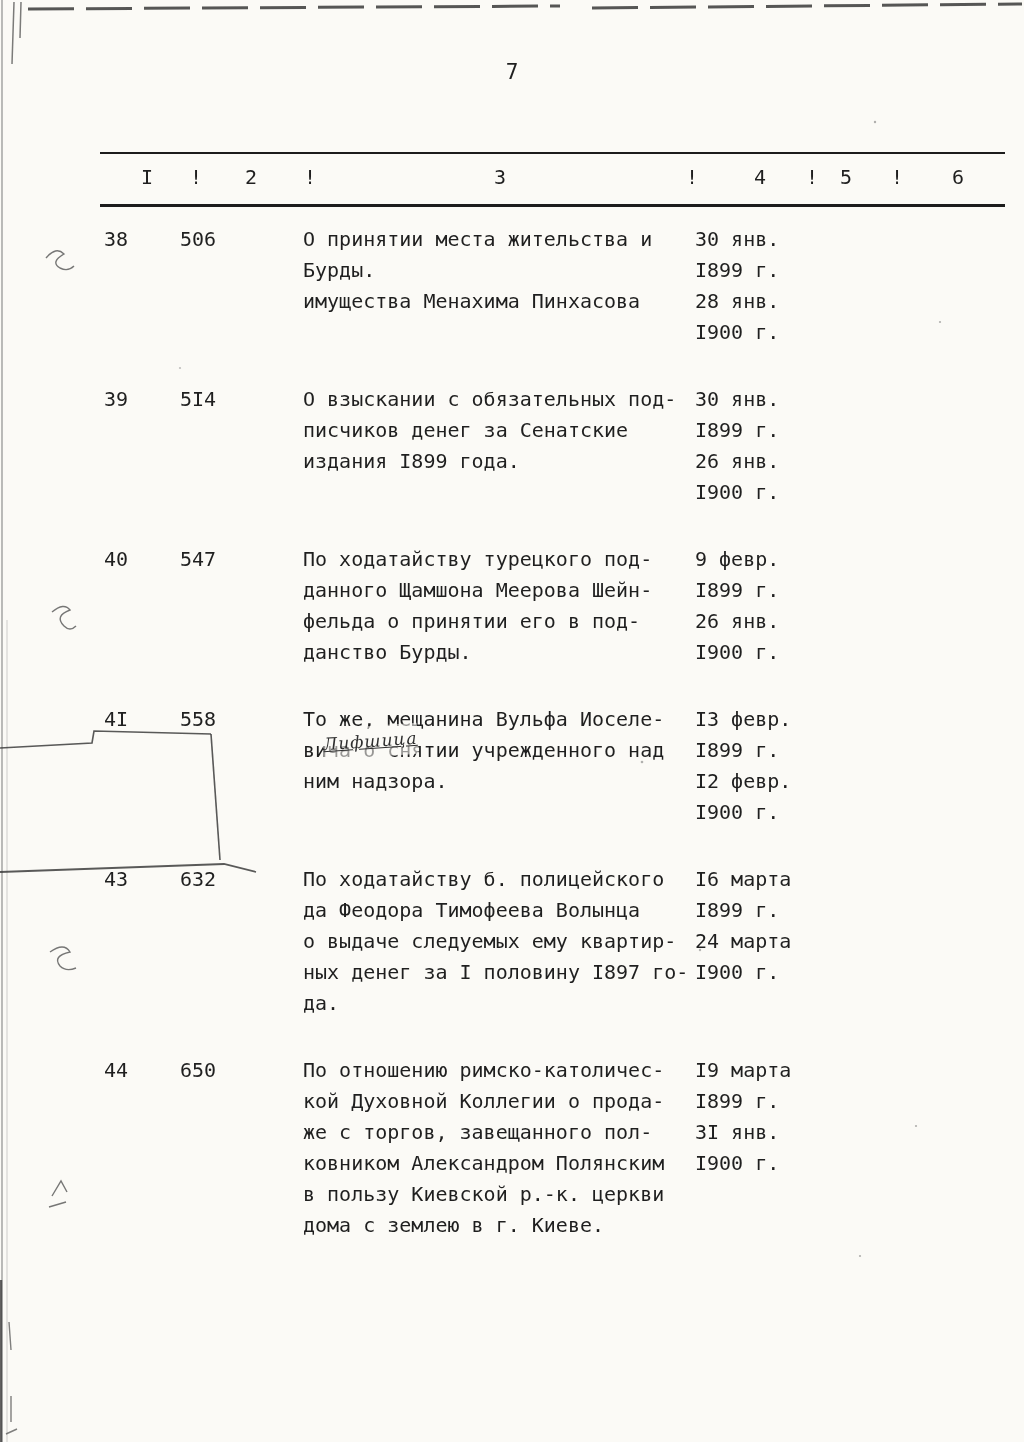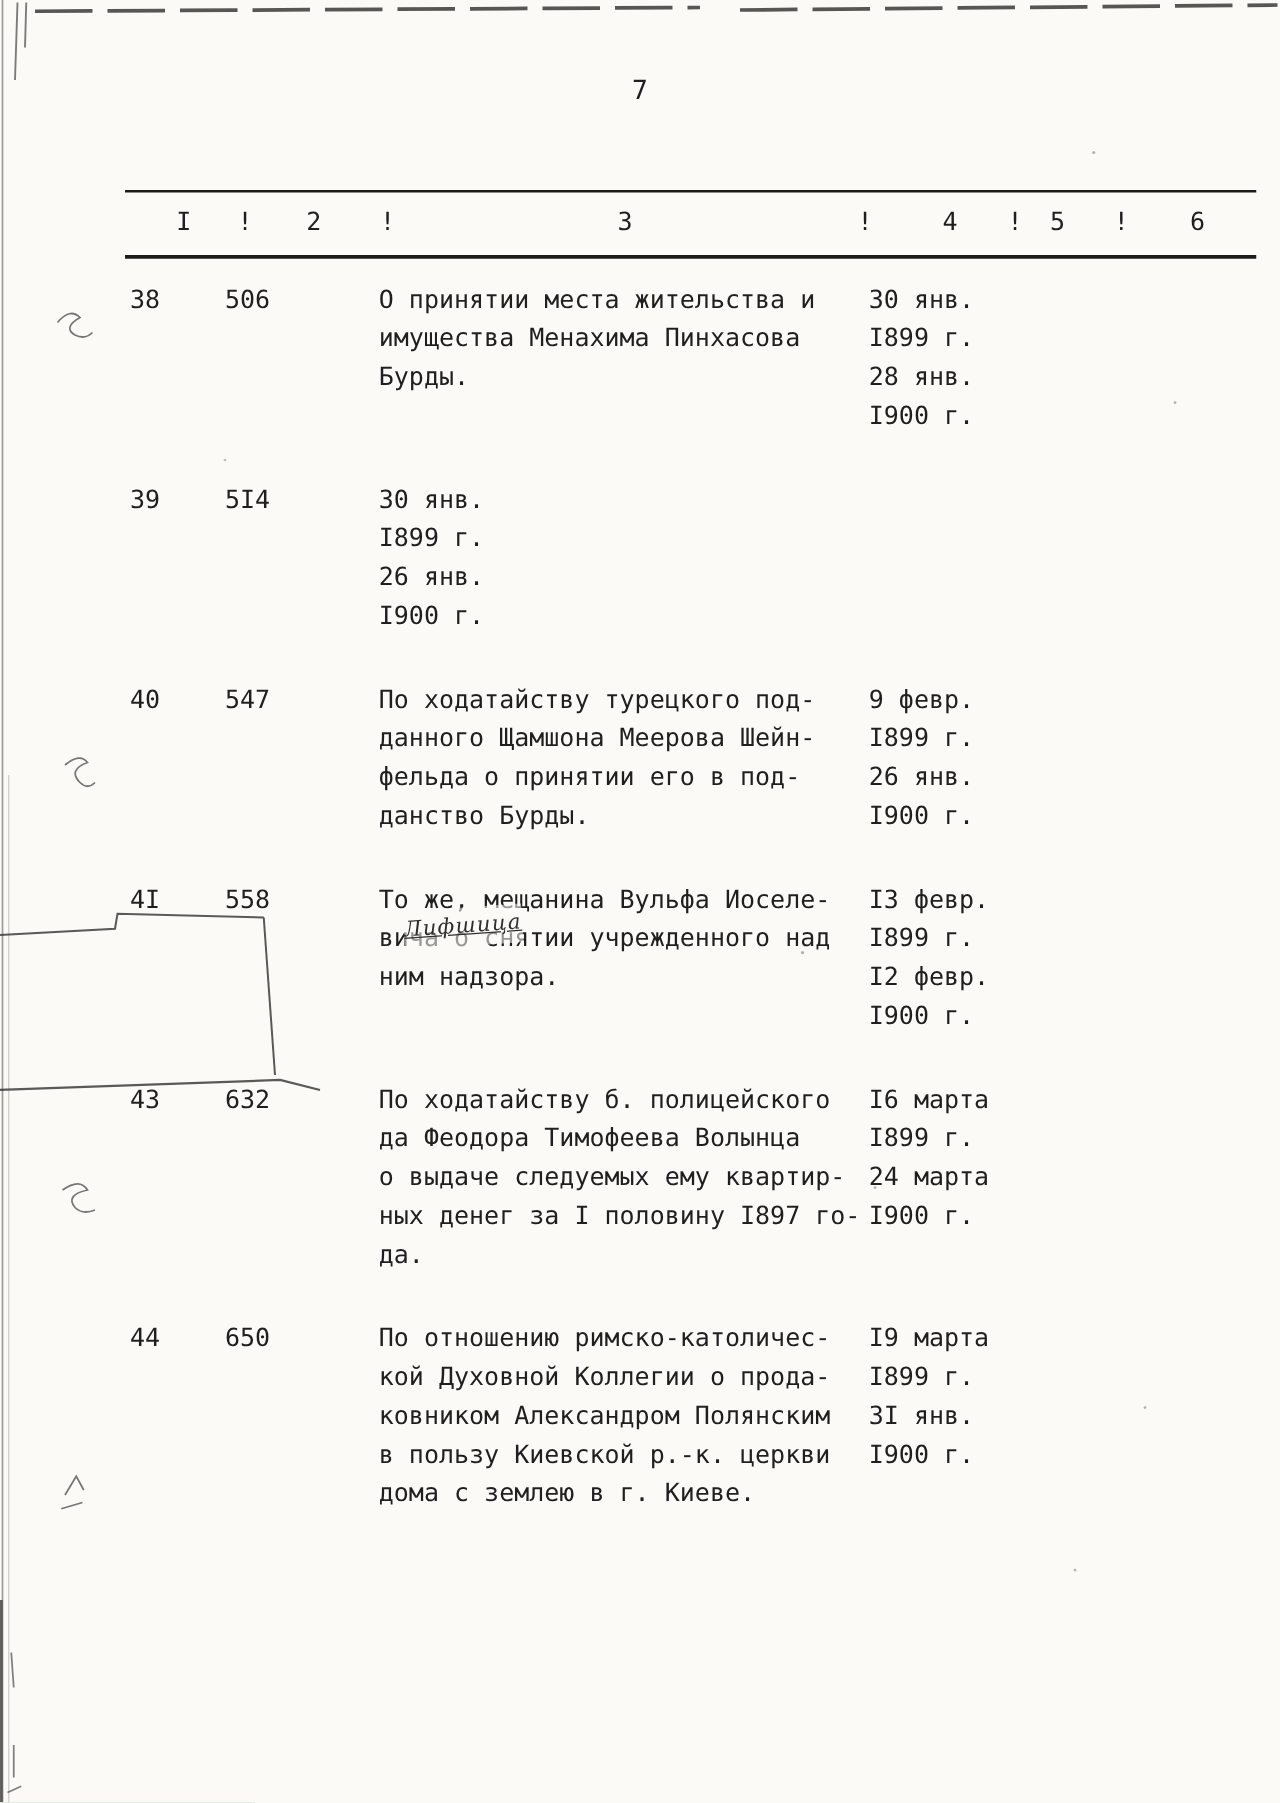--- a/index.html
+++ b/index.html
@@ -79,34 +79,39 @@
     <span class="hcell h9">!</span>
     <span class="hcell h10">6</span>
   </div>
 
   <div class="entries">
     <div class="entry">
       <div class="c1">38</div>
       <div class="c2">506</div>
       <div class="c3">
           <div class="line">О принятии места жительства и</div>
+          <div class="line">Бурды.</div>
           <div class="line">имущества Менахима Пинхасова</div>
-          <div class="line">Бурды.</div>
         </div>
       <div class="c4">
           <div class="line">30 янв.</div>
           <div class="line">I899 г.</div>
           <div class="line">28 янв.</div>
           <div class="line">I900 г.</div>
         </div>
     </div>
 
     <div class="entry">
       <div class="c1">39</div>
       <div class="c2">5I4</div>
+      <div class="c3">
+          <div class="line">О взыскании с обязательных под-</div>
+          <div class="line">писчиков денег за Сенатские</div>
+          <div class="line">издания I899 года.</div>
+        </div>
       <div class="c4">
           <div class="line">30 янв.</div>
           <div class="line">I899 г.</div>
           <div class="line">26 янв.</div>
           <div class="line">I900 г.</div>
         </div>
     </div>
 
     <div class="entry">
       <div class="c1">40</div>
@@ -159,20 +164,21 @@
           <div class="line">I900 г.</div>
         </div>
     </div>
 
     <div class="entry">
       <div class="c1">44</div>
       <div class="c2">650</div>
       <div class="c3">
           <div class="line">По отношению римско-католичес-</div>
           <div class="line">кой Духовной Коллегии о прода-</div>
+          <div class="line">же с торгов, завещанного пол-</div>
           <div class="line">ковником Александром Полянским</div>
           <div class="line">в пользу Киевской р.-к. церкви</div>
           <div class="line">дома с землею в г. Киеве.</div>
         </div>
       <div class="c4">
           <div class="line">I9 марта</div>
           <div class="line">I899 г.</div>
           <div class="line">3I янв.</div>
           <div class="line">I900 г.</div>
         </div>

